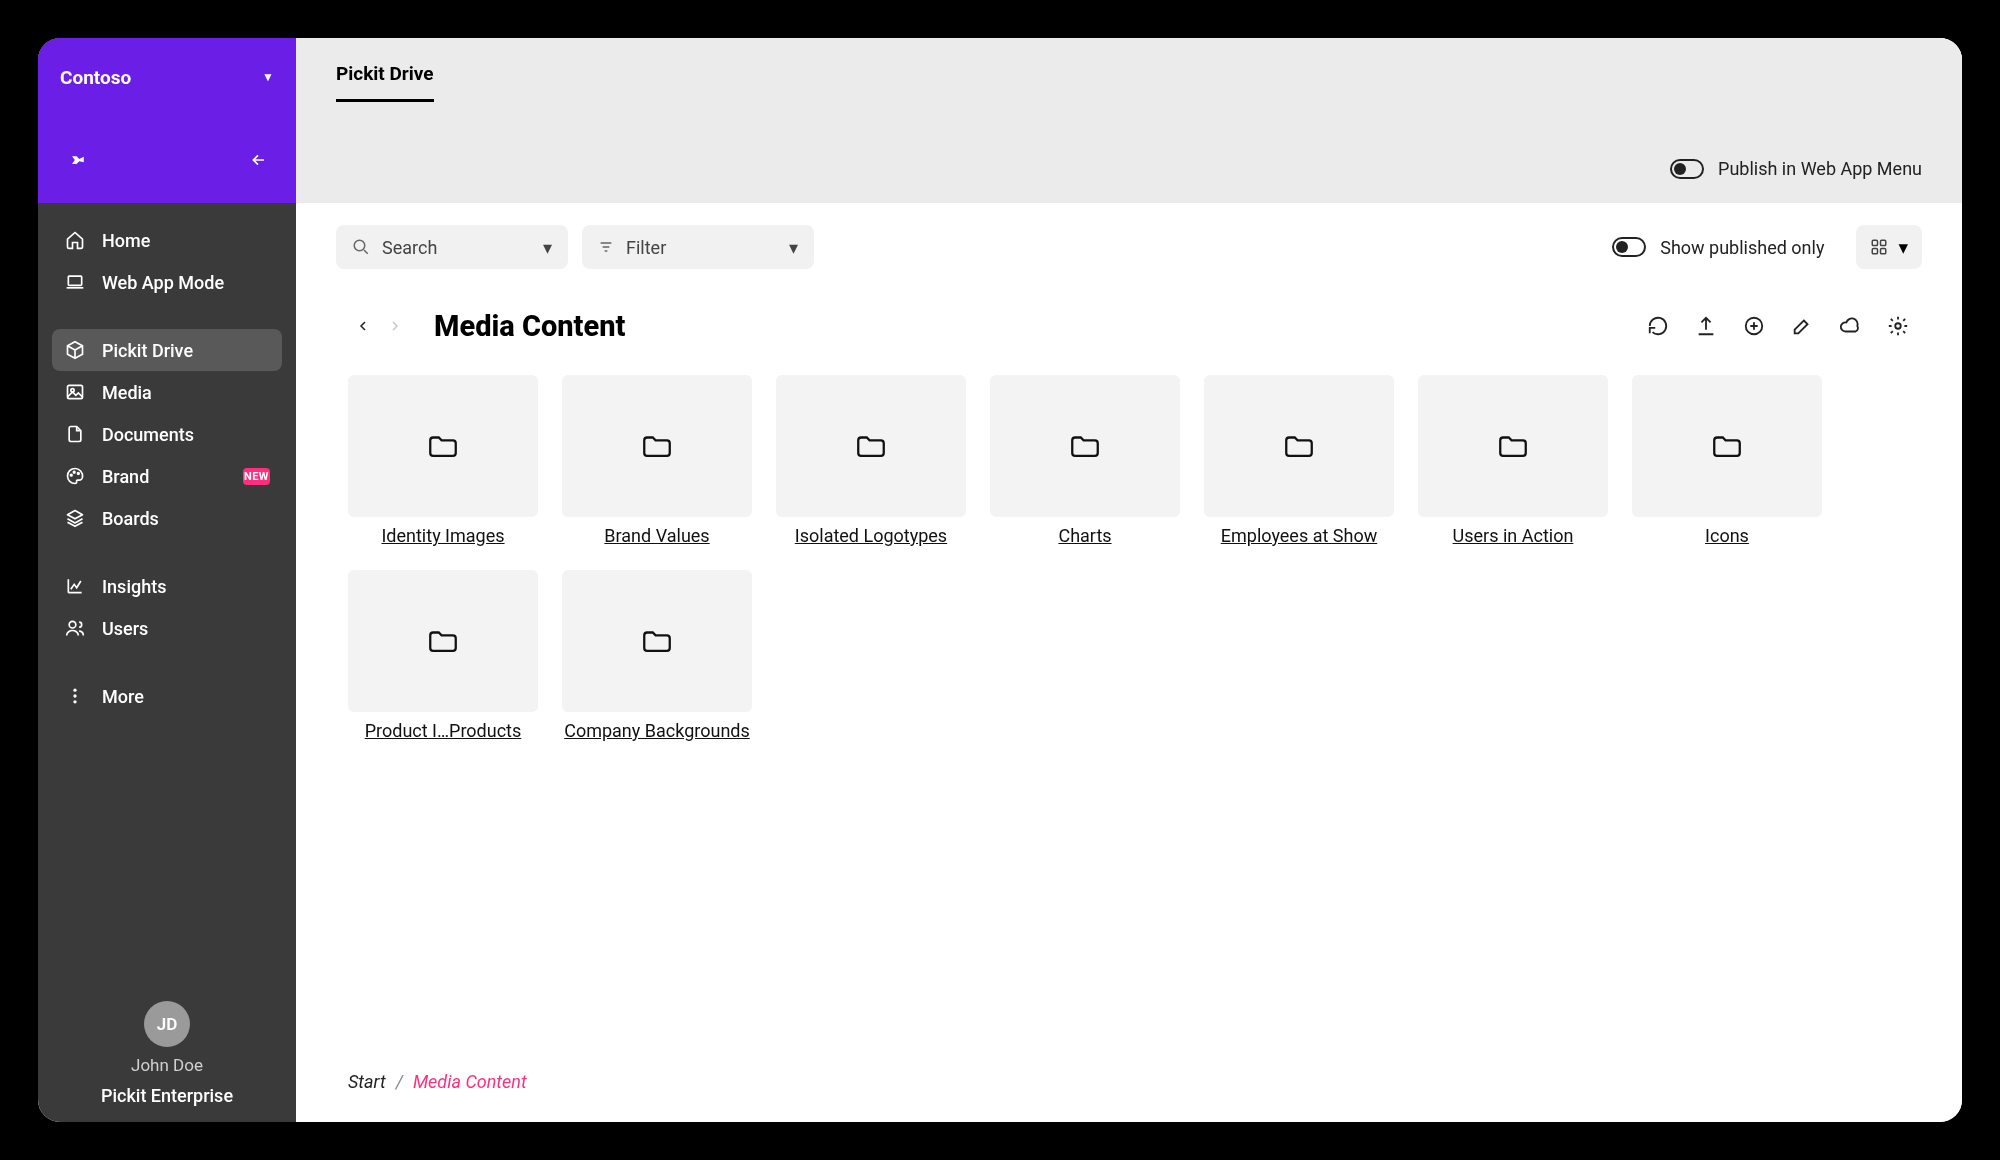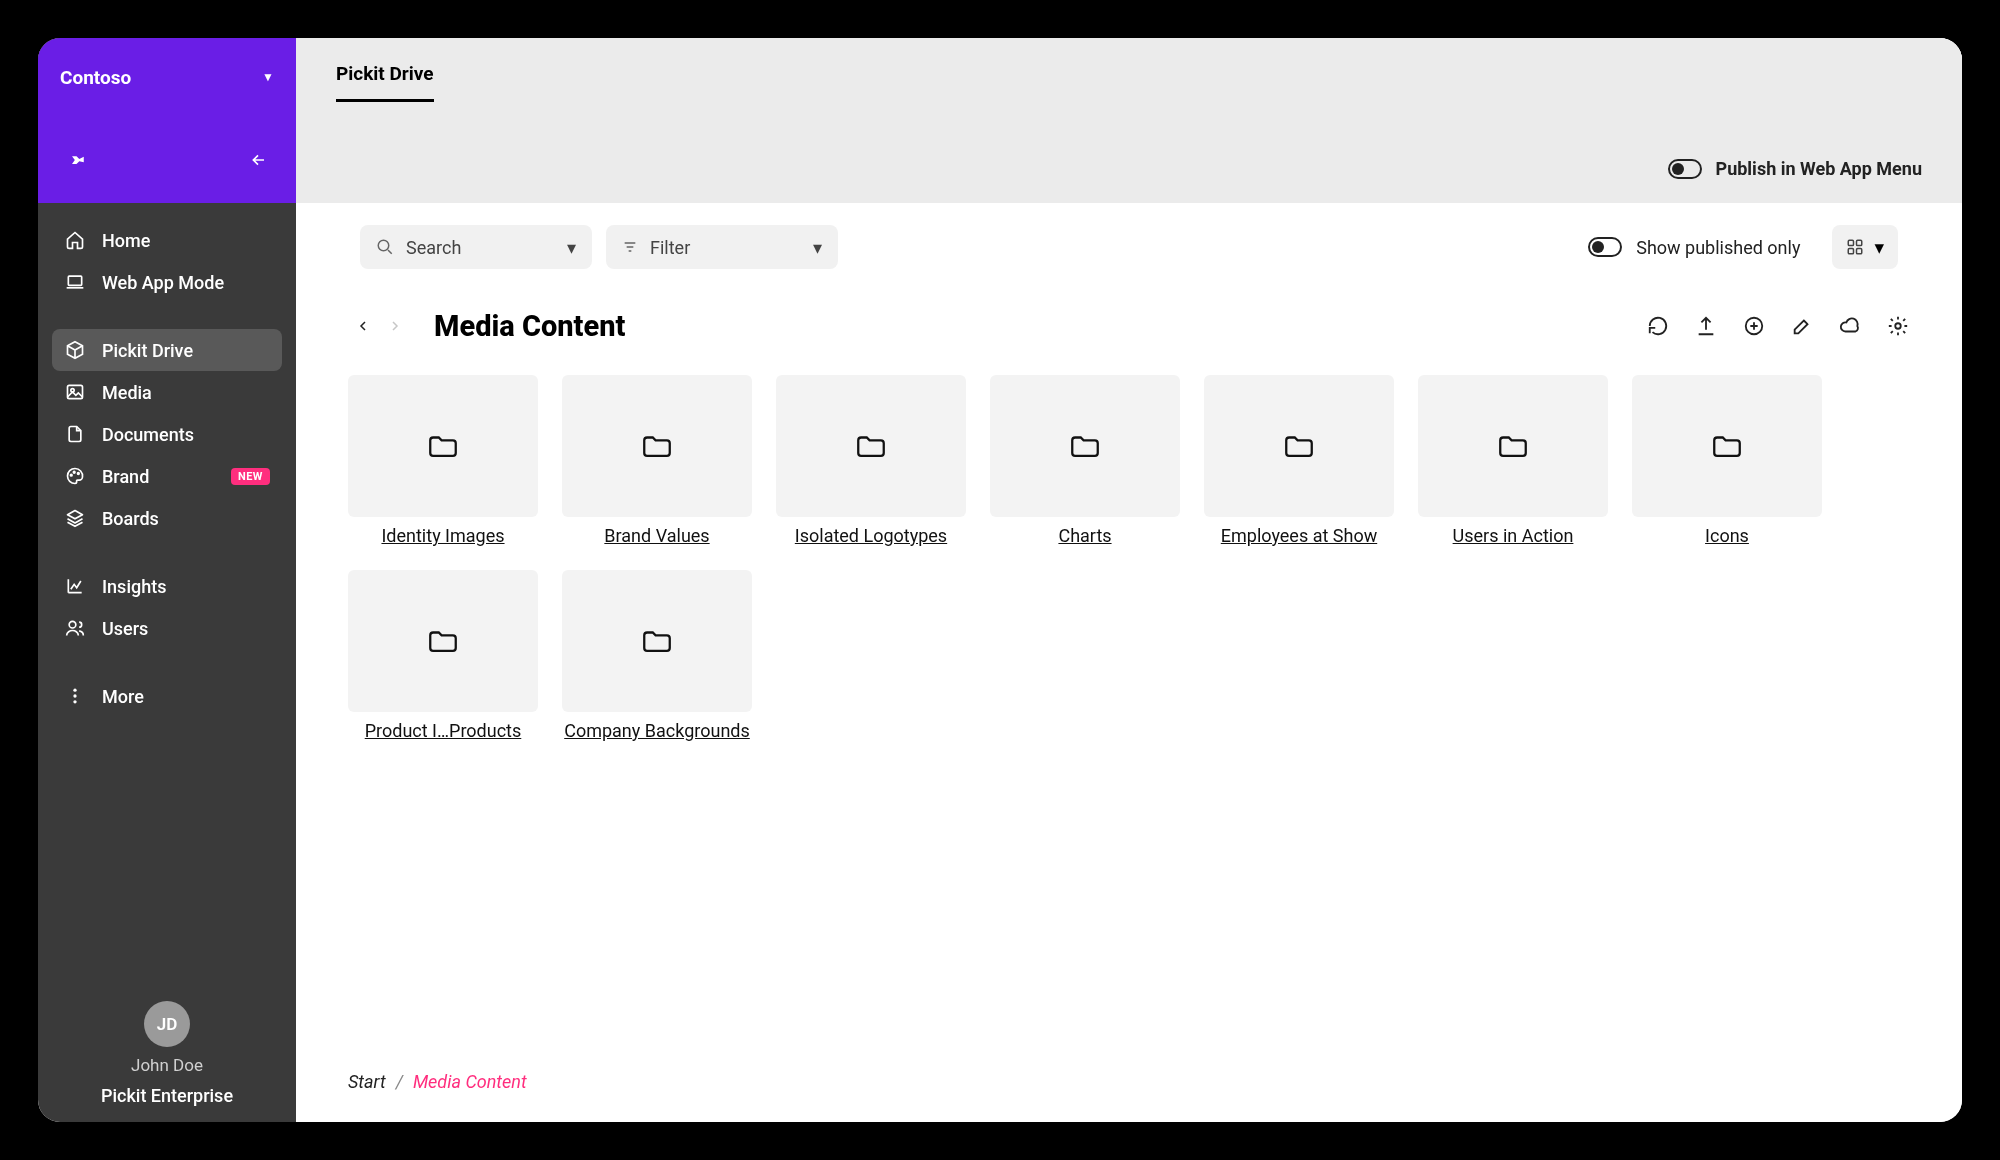--- a/index.html
+++ b/index.html
@@ -12,36 +12,36 @@
   .org-name { font-weight: 700; font-size: 19px; }
   .org-caret { font-size: 12px; }
   .pin-row { flex: 1; display: flex; align-items: center; padding: 0 22px; justify-content: space-between; }
   .pin-icon, .back-icon { width: 32px; height: 32px; display: flex; align-items: center; justify-content: center; }
   .nav { padding: 16px 14px 0 14px; }
   .nav-group { margin-bottom: 26px; }
   .nav-item { display: flex; align-items: center; gap: 16px; padding: 10px 12px; border-radius: 8px; font-size: 18px; font-weight: 500; cursor: pointer; }
   .nav-item.active { background: rgba(255,255,255,0.16); }
   .nav-icon { width: 22px; height: 22px; display: flex; align-items: center; justify-content: center; flex-shrink: 0; }
   .nav-label { flex: 1; white-space: nowrap; }
-  .badge-new { background: #ff2e7e; color: #fff; font-size: 11px; font-weight: 700; padding: 2px 7px; border-radius: 4px; letter-spacing: 0.5px; }
+  .badge-new { background: #ff2e7e; color: #fff; font-size: 11px; font-weight: 700; padding: 2px 1px; border-radius: 4px; letter-spacing: 0.5px; }
   .sidebar-bottom { margin-top: auto; text-align: center; padding-bottom: 16px; }
   .avatar { width: 46px; height: 46px; border-radius: 50%; background: #9a9a9a; color: #fff; font-size: 17px; font-weight: 600; display: flex; align-items: center; justify-content: center; margin: 0 auto 8px auto; }
   .user-name { color: #d0d0d0; font-size: 17px; margin-bottom: 10px; }
   .plan-name { color: #fff; font-size: 18px; font-weight: 500; }
   
   .main { flex: 1; display: flex; flex-direction: column; background: #fff; }
   .header { background: #ebebeb; height: 165px; display: flex; flex-direction: column; padding: 0 40px; }
   .tabs { display: flex; padding-top: 14px; }
   .tab { font-size: 19px; font-weight: 700; padding: 10px 0 14px 0; border-bottom: 3px solid #000; cursor: pointer; }
-  .header-bottom { margin-top: auto; display: flex; justify-content: flex-end; align-items: center; padding-bottom: 24px; gap: 14px; font-weight: bold; }
+  .header-bottom { margin-top: auto; display: flex; justify-content: flex-end; align-items: center; padding-bottom: 24px; gap: 14px; }
   .toggle { width: 34px; height: 20px; border: 2px solid #222; border-radius: 20px; position: relative; background: transparent; }
   .toggle-knob { width: 12px; height: 12px; background: #222; border-radius: 50%; position: absolute; top: 2px; left: 2px; }
   .publish-label { font-size: 18px; color: #222; }
   
-  .toolbar { display: flex; align-items: center; padding: 22px 64px; gap: 14px; background: #fff; }
+  .toolbar { display: flex; align-items: center; padding: 22px 40px; gap: 14px; background: #fff; }
   .pill { background: #f1f1f1; border-radius: 8px; height: 44px; display: flex; align-items: center; padding: 0 16px; gap: 12px; font-size: 18px; color: #444; cursor: pointer; }
   .pill.search { width: 232px; justify-content: space-between; }
   .pill.filter { width: 232px; justify-content: space-between; }
   .pill-left { display: flex; gap: 12px; align-items: center; }
   .toolbar-spacer { flex: 1; }
   .toggle2 { width: 34px; height: 20px; border: 2px solid #222; border-radius: 20px; position: relative; }
   .toggle2 .knob { width: 12px; height: 12px; background: #222; border-radius: 50%; position: absolute; top: 2px; left: 2px; }
   .view-pill { background: #f1f1f1; border-radius: 8px; height: 44px; display: flex; align-items: center; padding: 0 14px; gap: 10px; cursor: pointer; }
   
   .content-header { display: flex; align-items: center; padding: 18px 52px 20px 52px; }

